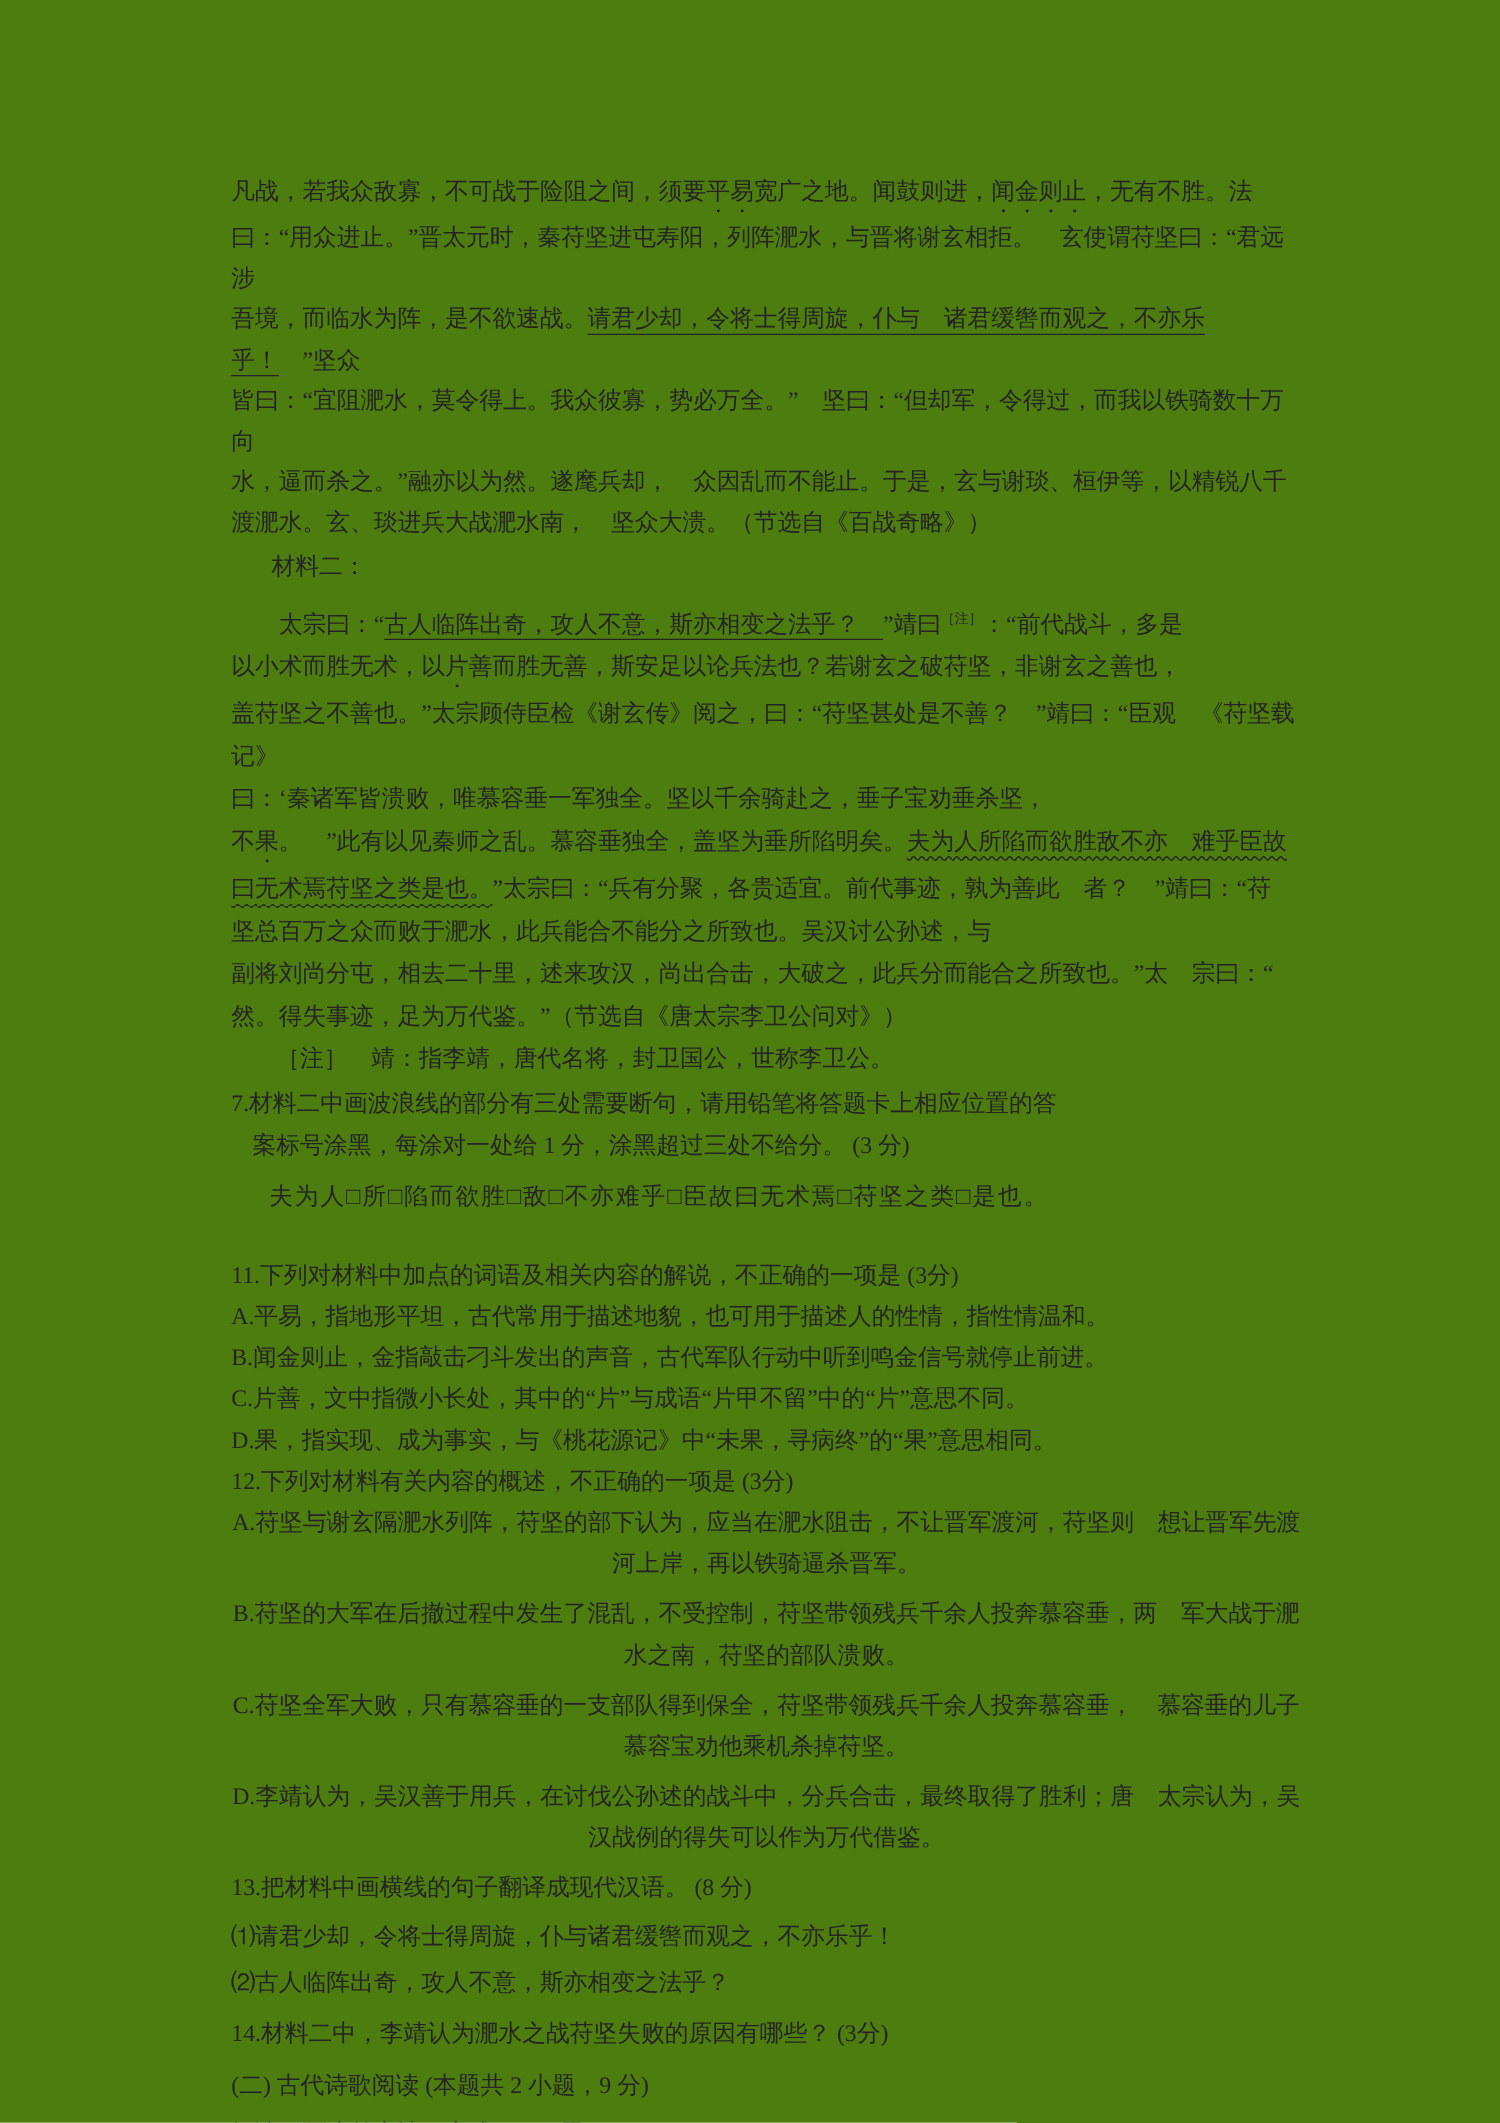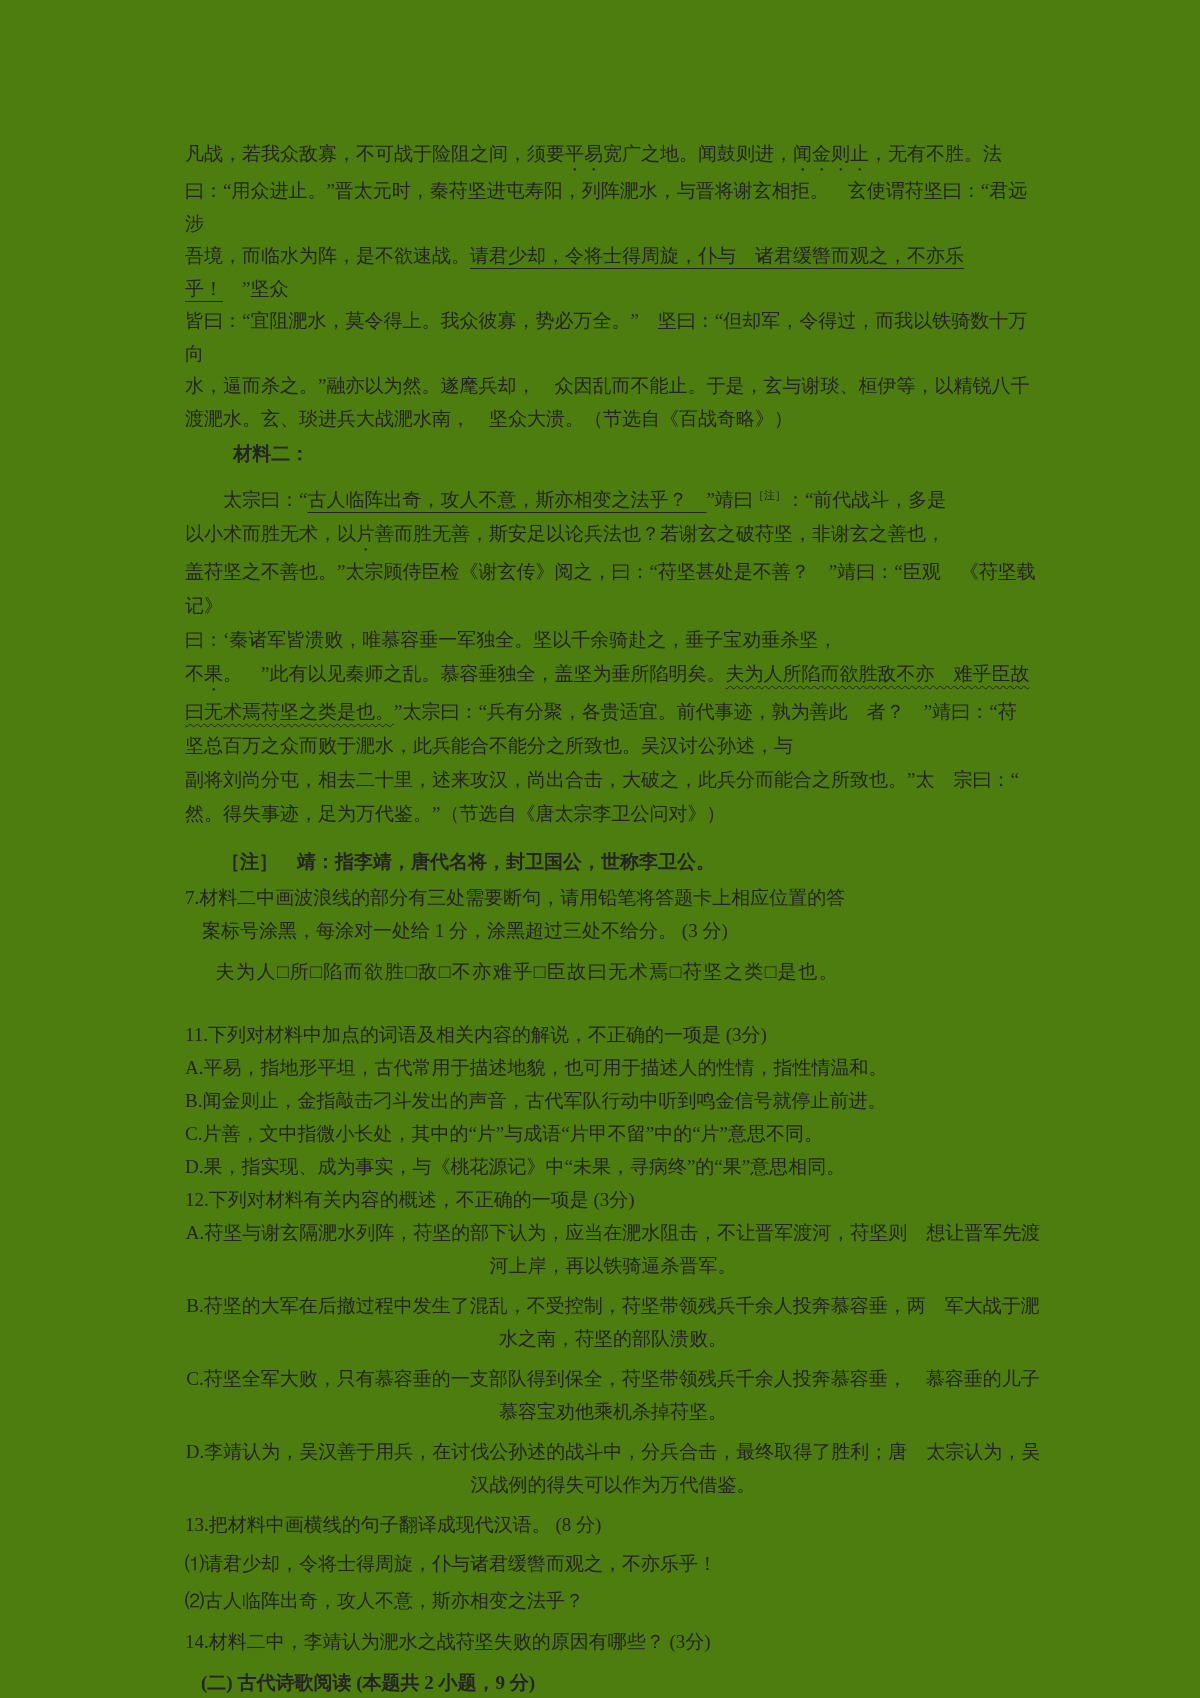--- a/index.html
+++ b/index.html
@@ -20,21 +20,21 @@
     left:185px; top:138px;
     width:856px;
     font-size:19px;
   }
   .line { line-height:32.5px; white-space:normal; }
   .m1 { line-height:32.5px; }
   .m2 { line-height:34px; }
   .note { line-height:30px; }
   .q { line-height:33px; }
   .opt { line-height:33px; margin-bottom:7px;text-align:center; }
-  .bold { font-weight:bold;margin-left:16px; }
+  .bold { font-weight:normal; }
   .u {
     text-decoration:underline;
     text-decoration-thickness:1px;
     text-underline-offset:6px;
   }
   .wavy {
     text-decoration:underline wavy;
     text-decoration-thickness:1px;
     text-underline-offset:5px;
   }
@@ -61,21 +61,21 @@
       <div class="line m2 bold" style="padding-left: 1.7em; margin-top: 2px;"><span>材料二：</span></div>
       <div class="line m2" style="padding-left: 2em; margin-top: 7px;"><span>太宗曰：“</span><span class="u">古人临阵出奇，攻人不意，斯亦相变之法乎？　</span><span>”靖曰</span><span class="sup">［注］</span><span>：“前代战斗，多是</span></div>
       <div class="line m2"><span>以小术而胜无术，以</span><span class="dots">片</span><span>善而胜无善，斯安足以论兵法也？若谢玄之破苻坚，非谢玄之善也，</span></div>
       <div class="line m2"><span>盖苻坚之不善也。”太宗顾侍臣检《谢玄传》阅之，曰：“苻坚甚处是不善？　”靖曰：“臣观　《苻坚载记》</span></div>
       <div class="line m2"><span>曰：‘秦诸军皆溃败，唯慕容垂一军独全。坚以千余骑赴之，垂子宝劝垂杀坚，</span></div>
       <div class="line m2"><span>不</span><span class="dots">果</span><span>。　”此有以见秦师之乱。慕容垂独全，盖坚为垂所陷明矣。</span><span class="wavy">夫为人所陷而欲胜敌不亦　难乎臣故</span></div>
       <div class="line m2"><span class="wavy">曰无术焉苻坚之类是也。</span><span>”太宗曰：“兵有分聚，各贵适宜。前代事迹，孰为善此　者？　”靖曰：“苻</span></div>
       <div class="line m2"><span>坚总百万之众而败于淝水，此兵能合不能分之所致也。吴汉讨公孙述，与</span></div>
       <div class="line m2"><span>副将刘尚分屯，相去二十里，述来攻汉，尚出合击，大破之，此兵分而能合之所致也。”太　宗曰：“</span></div>
       <div class="line m2"><span>然。得失事迹，足为万代鉴。”（节选自《唐太宗李卫公问对》）</span></div>
-      <div class="line note" style="padding-left: 1.9em; margin-top: 16px; font-weight: bold;"><span>［注］　靖：指李靖，唐代名将，封卫国公，世称李卫公。</span></div>
+      <div class="line note" style="padding-left: 1.9em; margin-top: 2px;"><span>［注］　靖：指李靖，唐代名将，封卫国公，世称李卫公。</span></div>
       <div class="line q" style="margin-top: 4px;"><span>7.材料二中画波浪线的部分有三处需要断句，请用铅笔将答题卡上相应位置的答</span></div>
       <div class="line q" style="padding-left: 0.9em;"><span>案标号涂黑，每涂对一处给 1 分，涂黑超过三处不给分。 (3 分)</span></div>
       <div class="line q sq" style="padding-left: 1.6em; margin-top: 8px;"><span>夫为人□所□陷而欲胜□敌□不亦难乎□臣故曰无术焉□苻坚之类□是也。</span></div>
       <div class="line q" style="margin-top: 30px;"><span>11.下列对材料中加点的词语及相关内容的解说，不正确的一项是 (3分)</span></div>
       <div class="line q"><span>A.平易，指地形平坦，古代常用于描述地貌，也可用于描述人的性情，指性情温和。</span></div>
       <div class="line q"><span>B.闻金则止，金指敲击刁斗发出的声音，古代军队行动中听到鸣金信号就停止前进。</span></div>
       <div class="line q"><span>C.片善，文中指微小长处，其中的“片”与成语“片甲不留”中的“片”意思不同。</span></div>
       <div class="line q"><span>D.果，指实现、成为事实，与《桃花源记》中“未果，寻病终”的“果”意思相同。</span></div>
       <div class="line q"><span>12.下列对材料有关内容的概述，不正确的一项是 (3分)</span></div>
       <div class="line opt"><span>A.苻坚与谢玄隔淝水列阵，苻坚的部下认为，应当在淝水阻击，不让晋军渡河，苻坚则　想让晋军先渡河上岸，再以铁骑逼杀晋军。</span></div>

